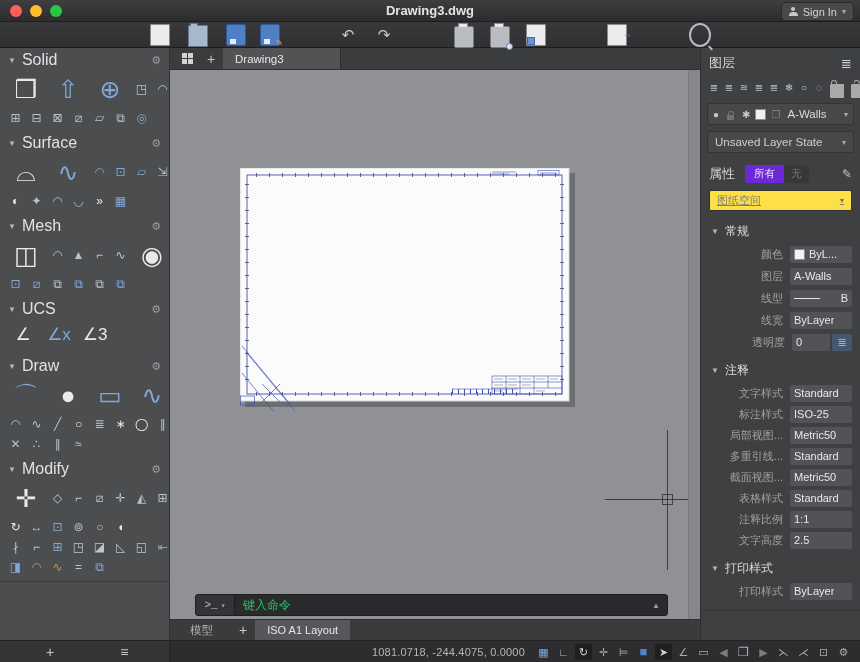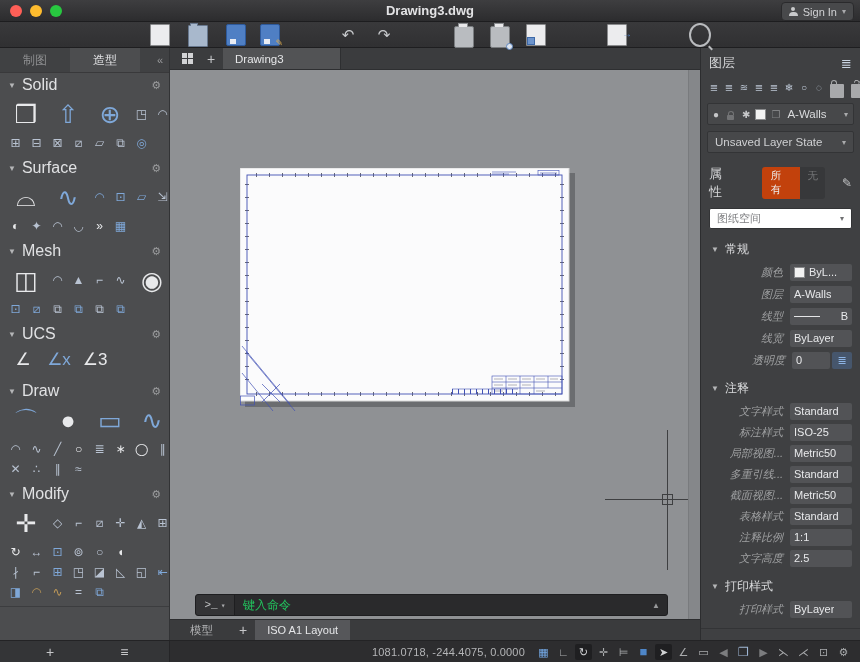--- a/index.html
+++ b/index.html
@@ -118,34 +118,34 @@
   #layer-row{display:flex;align-items:center;margin:2px 6px;height:20px;background:#47484a;border:1px solid #333436;
     border-radius:2px;padding:0 5px;gap:5px;}
   #layer-row .g{font-size:10px;color:#c6c7c9;}
   .swatch{width:9px;height:9px;background:#f2f2f2;border:1px solid #8a8b8d;}
   #layer-name{color:#dadbdd;font-size:11.5px;margin-left:2px;}
   #layer-caret{margin-left:auto;color:#a9aaac;font-size:8px;}
   #layer-state{display:flex;align-items:center;margin:4px 6px 2px 6px;height:20px;background:#47484a;
     border:1px solid #333436;border-radius:2px;padding:0 7px;color:#cfd0d2;font-size:11.5px;}
   #layer-state span.c{margin-left:auto;color:#a9aaac;font-size:8px;}
 
-  #props-h{display:flex;align-items:center;padding:10px 8px 4px 8px;gap:17px;}
+  #props-h{display:flex;align-items:center;padding:10px 8px 4px 8px;gap:0;}
   #props-title{color:#d6d7d9;font-size:13px;}
   .ptoggle{display:flex;border-radius:3px;overflow:hidden;font-size:10.5px;margin-left:10px;}
-  .ptog-a{background:#c2410c;color:#ededee;padding:2px 9px;}
+  .ptog-a{background:#6d28d9;color:#ededee;padding:2px 9px;}
   .ptog-b{background:#37383a;color:#77787a;padding:2px 7px;}
   #props-edit{margin-left:auto;color:#c4c5c7;font-size:12px;}
-  #pspace{display:flex;align-items:center;margin:3px 8px;height:19px;background:#ffffff;border:1px solid #333436;
-    border-radius:2px;padding:0 7px;color:#7d7e80;}
+  #pspace{display:flex;align-items:center;margin:3px 8px;height:19px;background:#fde047;border:1px solid #333436;
+    border-radius:2px;padding:0 7px;color:#7d7e80;text-decoration:underline;}
   #pspace .c{margin-left:auto;color:#707173;font-size:8px;}
 
   .psec{display:flex;align-items:center;gap:6px;padding:9px 10px 3px 10px;}
   .psec .t{color:#d8d9db;font-size:12px;}
   .prow{display:flex;align-items:center;height:20px;margin:1px 0;}
-  .plabel{flex:1;text-align:right;color:#9fa0a2;padding-right:7px;white-space:nowrap;overflow:hidden;font-style:italic;}
+  .plabel{flex:1;text-align:right;color:#9fa0a2;padding-right:7px;white-space:nowrap;overflow:hidden;}
   .pval{width:62px;height:17px;background:#525356;border-radius:2px;color:#e8e9eb;line-height:17px;
     padding:0 4px;box-sizing:border-box;margin-right:8px;flex:none;display:flex;align-items:center;gap:4px;}
   .pval .txt{overflow:hidden;white-space:nowrap;}
   .lt-line{width:26px;border-top:1.5px solid #e4e5e7;display:inline-block;}
   .lt-b{margin-left:auto;}
   .pval.small{width:38px;margin-right:2px;}
   .tr-btn{width:20px;height:17px;background:#46566c;border-radius:2px;color:#8db4e4;font-size:11px;
     line-height:17px;text-align:center;margin-right:8px;flex:none;}
   .rp-divider{border-top:1px solid #333436;margin-top:8px;}
 
@@ -194,25 +194,20 @@
       <span class="tb ic-print ml61"></span>
       <span class="tb ic-preview ml16"></span>
       <span class="tb ic-pagesetup ml16"></span>
       <span class="tb ic-export ml61"></span>
       <span class="tb ic-search ml62"></span>
     </div>
 
   <div id="main">
 
     <div id="palette">
-      <div id="pal-tabs">
-        <span class="pal-tab">制图</span>
-        <span class="pal-tab active">造型</span>
-        <span id="pal-collapse">«</span>
-      </div>
 
       <div class="section">
         <div class="sec-h">
           <span class="tri">▼</span>
           <span class="sec-t">Solid</span>
           <span class="gear">⚙</span>
         </div>
         <div class="irow">
             <span class="pi lg ic-w">❒</span>
             <span class="pi lg ic-b">⇧</span>

